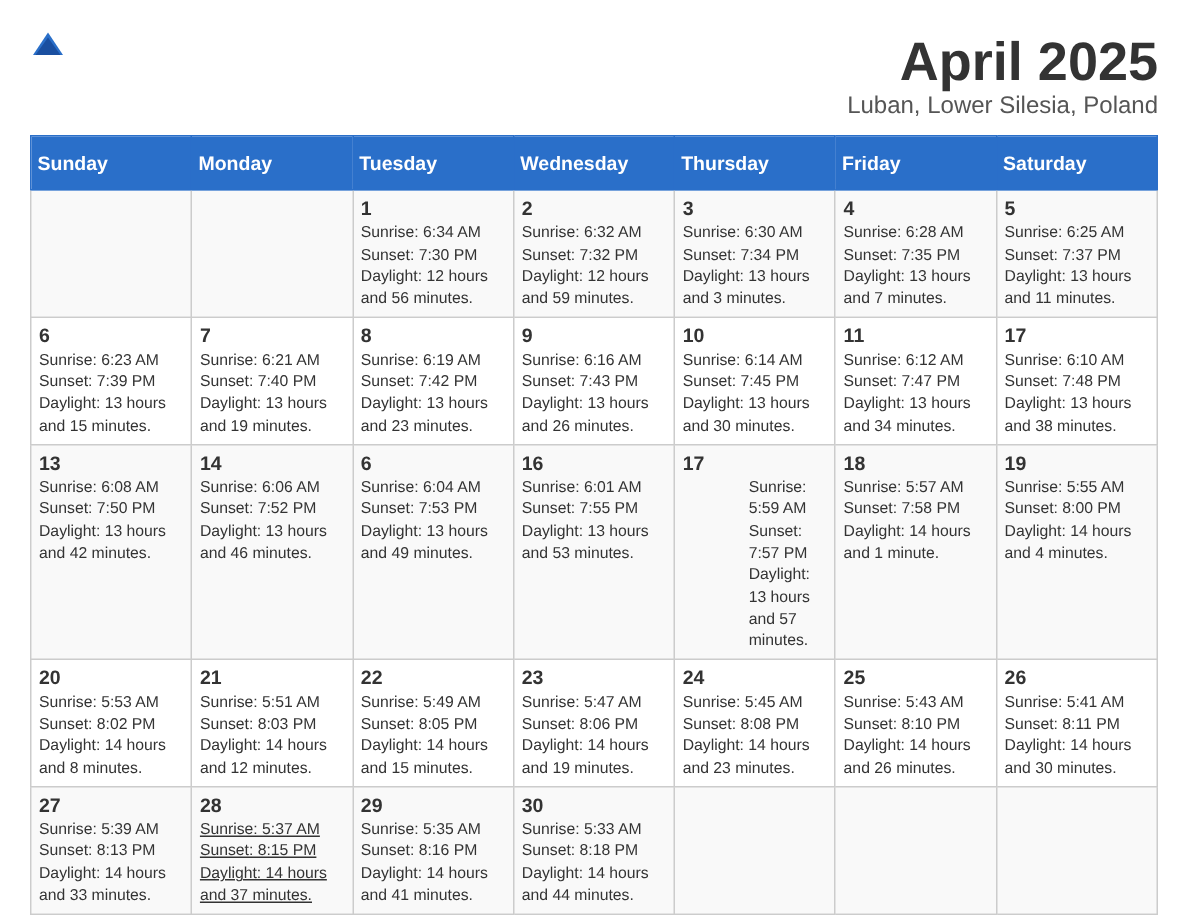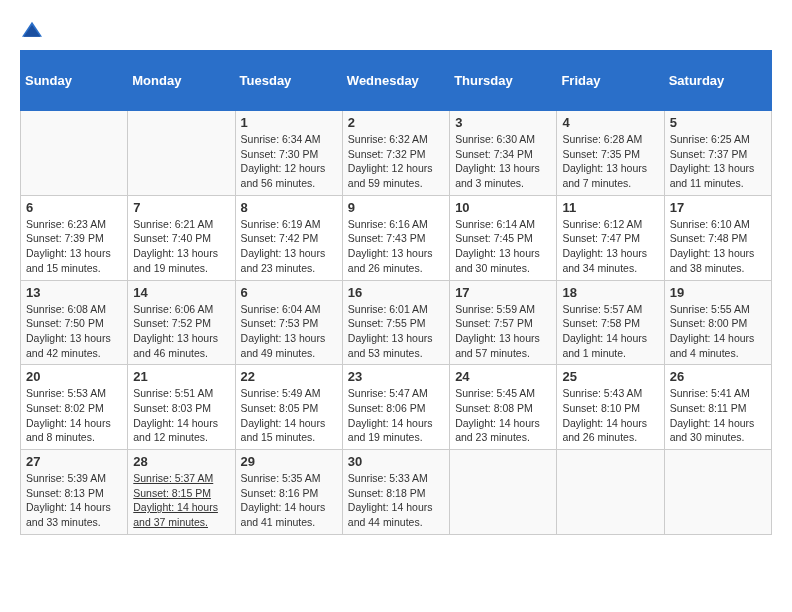--- a/index.html
+++ b/index.html
@@ -38,21 +38,21 @@
       color: #555;
     }
     .calendar-table {
       width: 100%;
       border-collapse: collapse;
       font-size: 11px;
     }
     .calendar-table th {
       background-color: #2a6fc9;
       color: #fff;
-      padding: 22px 4px;
+      padding: 10px 4px;
       text-align: left;
       font-size: 13px;
       font-weight: bold;
       border: 1px solid #2a6fc9;
     }
     .calendar-table td {
       border: 1px solid #ccc;
       vertical-align: top;
       padding: 4px 5px;
       min-height: 80px;
@@ -85,20 +85,24 @@
   </style>
 </head>
 <body>
 
 <div class="header-section">
   <div class="logo">
     <svg class="logo-icon" viewBox="0 0 28 24" xmlns="http://www.w3.org/2000/svg">
       <polygon points="14,2 26,20 2,20" fill="#2a6fc9"></polygon>
       <polygon points="14,6 24,20 4,20" fill="#1a4fa0"></polygon>
     </svg>
+  </div>
+  <div class="title-section">
+    <div class="month-title">April 2025</div>
+    <div class="location-title">Luban, Lower Silesia, Poland</div>
   </div>
 </div>
 
 <table class="calendar-table">
   <thead>
     <tr>
       <th>Sunday</th>
       <th>Monday</th>
       <th>Tuesday</th>
       <th>Wednesday</th>
@@ -222,21 +226,21 @@
         </td>
         <td>
           <span class="day-number">16</span>
           <div class="day-info" style="white-space: pre-line;">Sunrise: 6:01 AM
 Sunset: 7:55 PM
 Daylight: 13 hours
 and 53 minutes.</div>
         </td>
         <td>
           <span class="day-number">17</span>
-          <div class="day-info" style="white-space: pre-line;">Sunrise: 5:59 AM
+          <div class="day-info" style="white-space: pre-line; margin-left: 44px;">Sunrise: 5:59 AM
 Sunset: 7:57 PM
 Daylight: 13 hours
 and 57 minutes.</div>
         </td>
         <td>
           <span class="day-number">18</span>
           <div class="day-info" style="white-space: pre-line;">Sunrise: 5:57 AM
 Sunset: 7:58 PM
 Daylight: 14 hours
 and 1 minute.</div>

